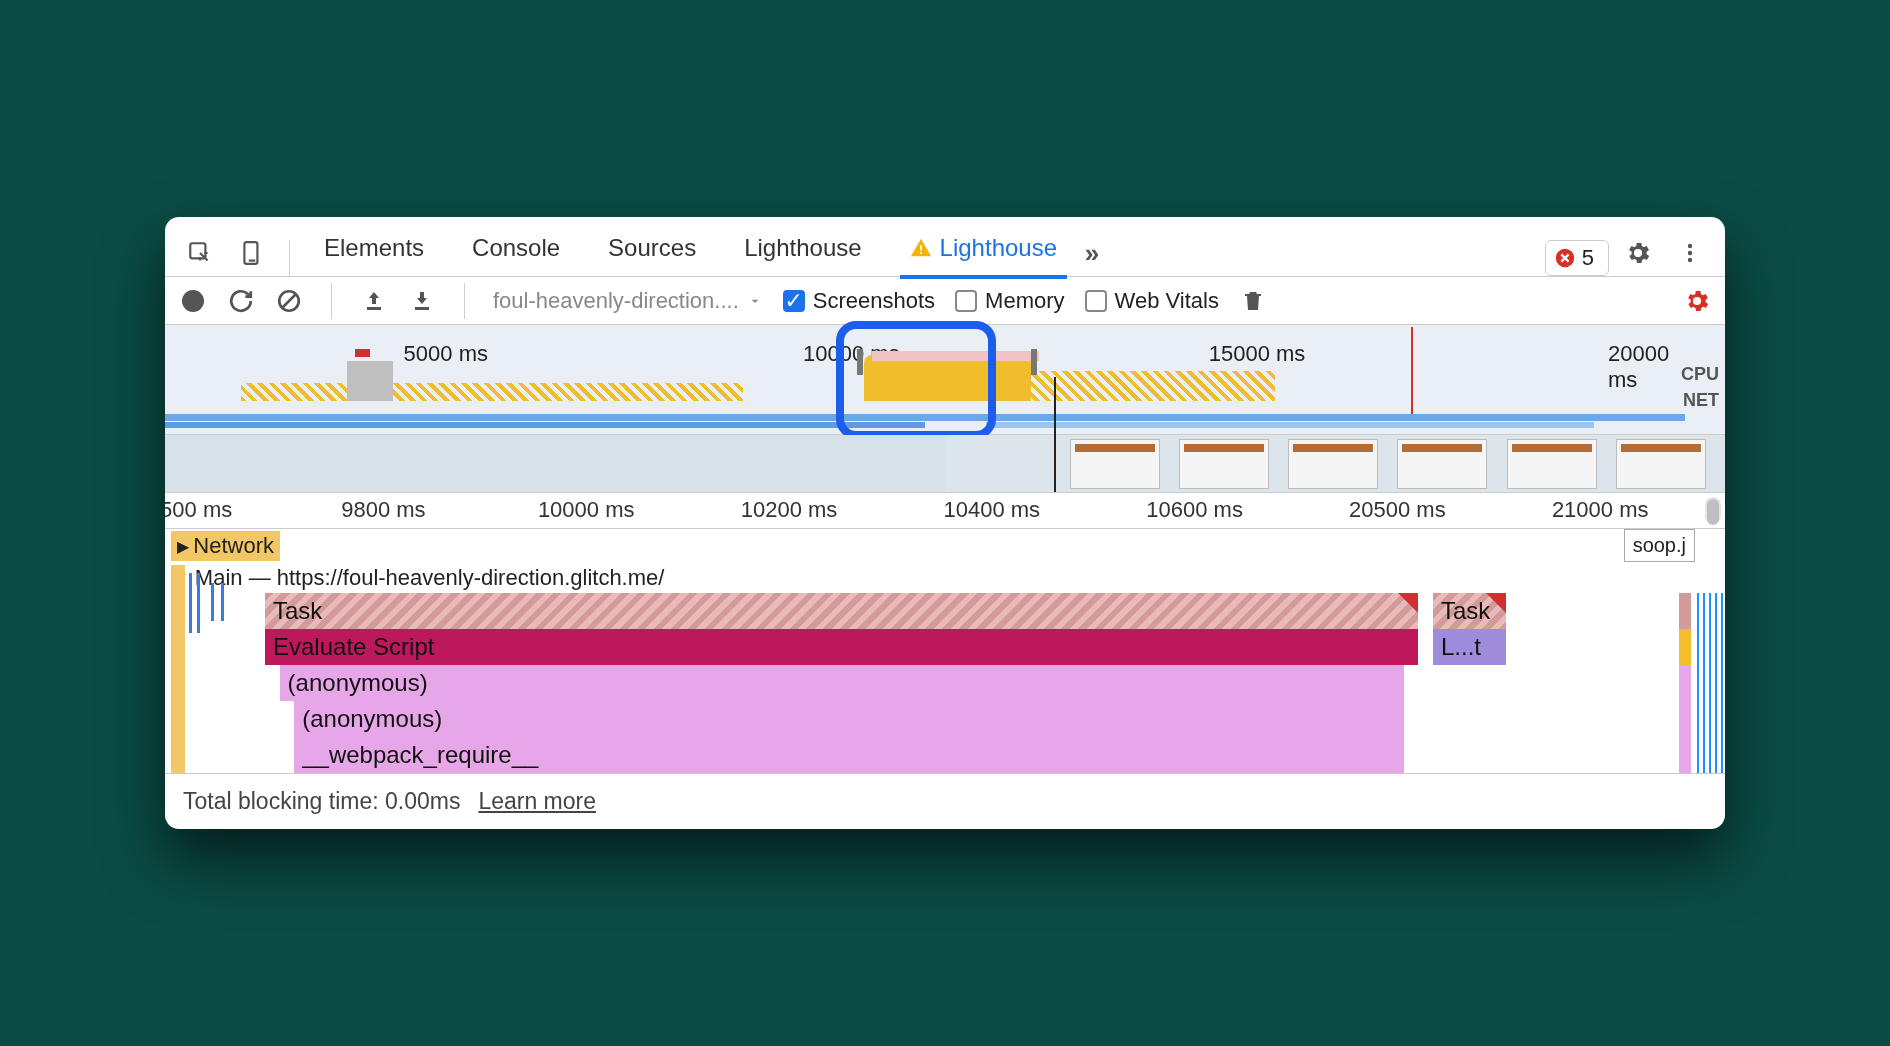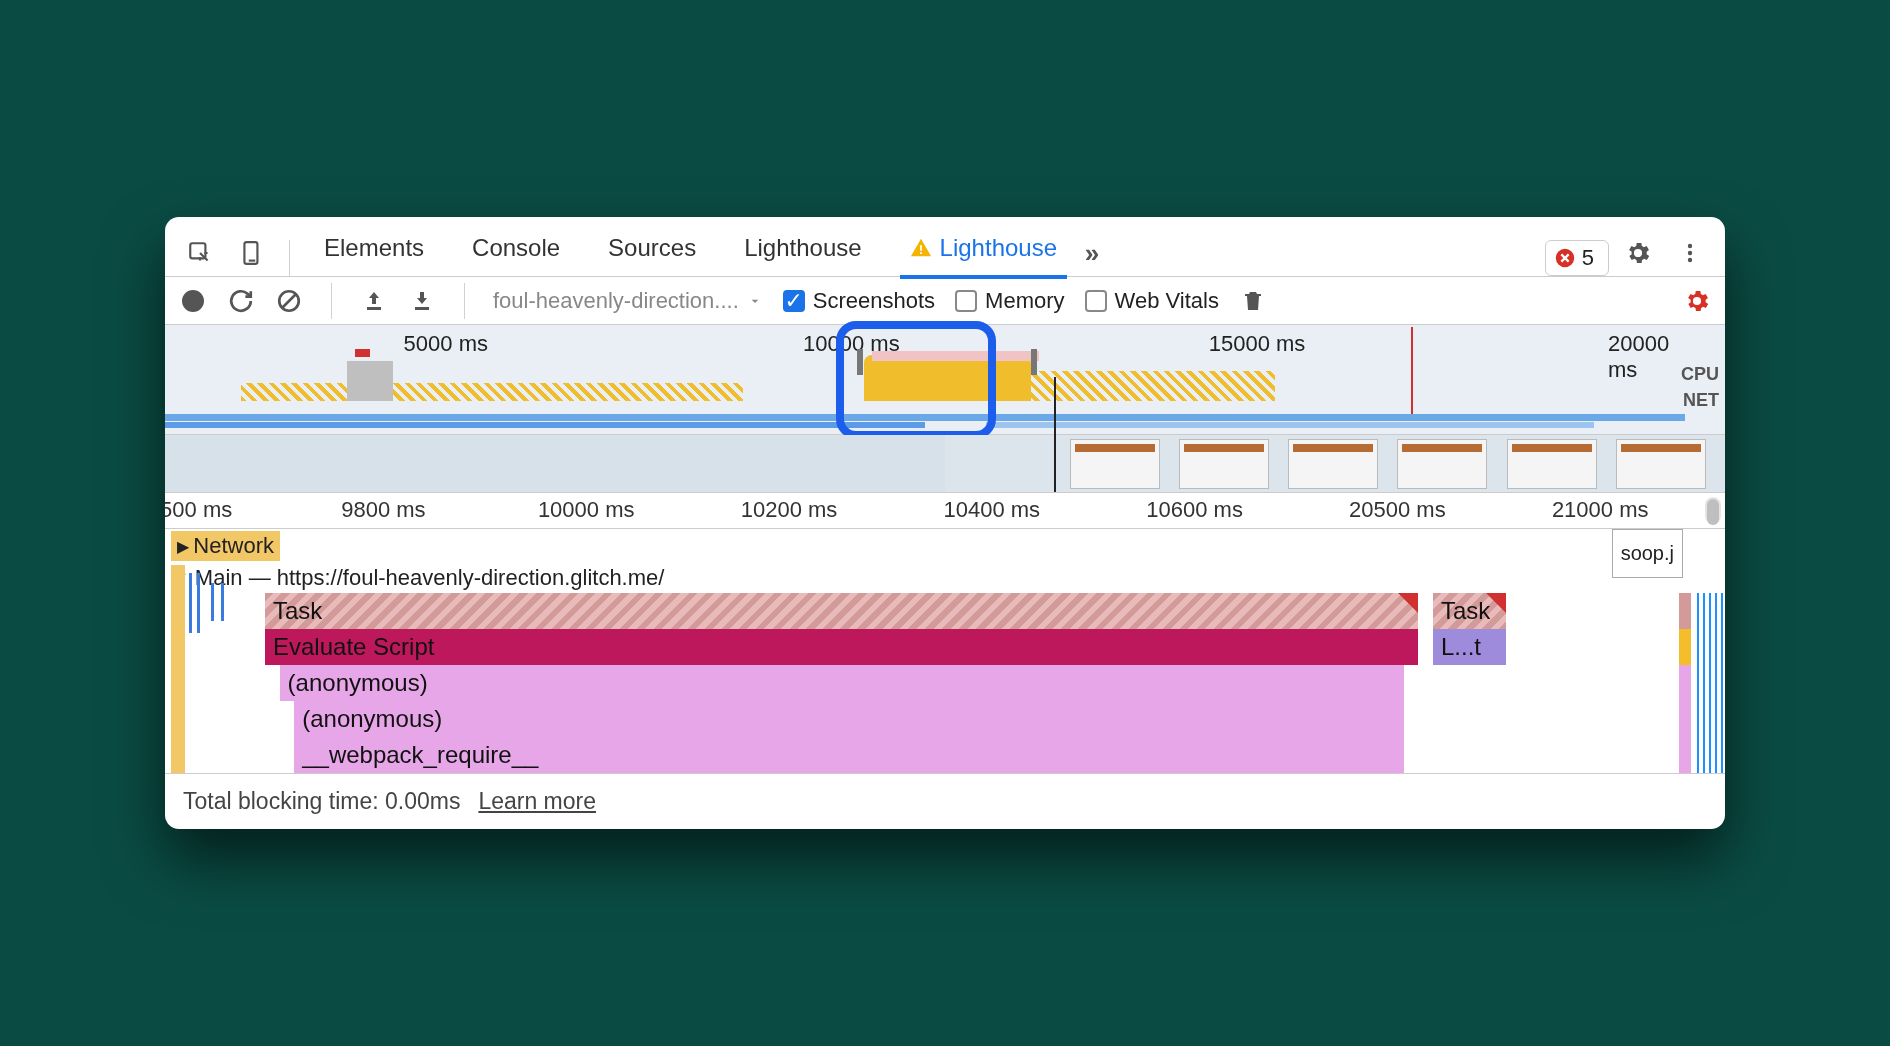--- a/index.html
+++ b/index.html
@@ -22,21 +22,21 @@
   .errbadge { display:flex; align-items:center; gap:6px; border:1px solid #ccc; border-radius:6px; padding:4px 14px 4px 8px; font-size:22px; }
   .errbadge svg{width:22px;height:22px;}
   .toolbar { display:flex; align-items:center; height:48px; border-bottom:1px solid #ccc; padding:0 14px; gap:20px; }
   .tbtn { width:28px; height:28px; display:flex; align-items:center; justify-content:center; color:#555;}
   .recdot{width:22px;height:22px;border-radius:50%;background:#555;}
   .pagesel{color:#888;font-size:22px;display:flex;align-items:center;gap:8px;}
   .chkrow{display:flex;align-items:center;gap:8px;font-size:22px;}
   .chk{width:22px;height:22px;border:2px solid #888;border-radius:4px;display:flex;align-items:center;justify-content:center;}
   .chk.on{background:#1a73e8;border-color:#1a73e8;color:#fff;}
   .overview { position:relative; height:110px; background:#e9eff5; border-bottom:1px solid #ccc; }
-  .ov-tick { position:absolute; top:6px; transform:translateX(-50%); }
+  .ov-tick { position:absolute; top:16px; transform:translateX(-50%); }
   .ov-labels { position:absolute; right:6px; font-size:18px; font-weight:600; color:#555; line-height:26px; top:36px; text-align:right;}
   .ov-cpu { position:absolute; left:0; right:40px; top:30px; height:46px; }
   .ov-net { position:absolute; left:0; right:40px; bottom:6px; height:14px; background:transparent;}
   .ov-net .bar1{position:absolute;left:0;right:0;top:0;height:7px;background:#6aa8e8;}
   .hatch { background-image:repeating-linear-gradient(45deg,#f0bd2d 0 4px,transparent 4px 8px); }
   .yellowblk{background:#f0bd2d;}
   .annot { position:absolute; border:8px solid #1d5deb; border-radius:20px; }
   .filmstrip { position:relative; height:58px; background:#dce5ec; border-bottom:1px solid #ccc; }
   .thumb { position:absolute; top:4px; width:90px; height:50px; border:1px solid #bbb; background:#f5f5f5; }
   .thumb::before{content:"";position:absolute;left:4px;top:4px;right:4px;height:8px;background:#b56b34;}
@@ -51,21 +51,21 @@
   .flame .bar { height:100%; display:flex; align-items:center; padding:0 8px; white-space:nowrap; overflow:hidden; position:relative;}
   .task{background:repeating-linear-gradient(135deg,#d39a9a 0 6px,#e8baba 6px 12px);}
   .task .corner{position:absolute;right:0;top:0;width:0;height:0;border-left:20px solid transparent;border-top:20px solid #d03030;}
   .eval{background:#be185d;}
   .violet{background:#9f8bdc;}
   .pink{background:#e7a6e7;}
   .rightcol{position:absolute;right:0;top:0;bottom:0;width:28px;}
   .rightcol .stripes{position:absolute;left:0;top:0;bottom:0;width:100%;background:repeating-linear-gradient(90deg,#1e90ff 0 2px,transparent 2px 6px);}
   .minicol{position:absolute;right:34px;top:0;width:12px;height:100%;}
   .minicol .mc{width:100%;height:36px;}
-  .soop{position:absolute;right:42px;top:0;border:1px solid #aaa;padding:12px 8px;font-size:20px;background:#fff;}
+  .soop{position:absolute;right:30px;top:0;border:1px solid #aaa;padding:4px 8px;font-size:20px;background:#fff;}
   .footer{height:56px;border-top:1px solid #ccc;display:flex;align-items:center;padding:0 18px;font-size:23px;color:#444;gap:18px;}
   .footer .link{text-decoration:underline;}
   svg{display:block;}
 </style>
 </head>
 <body>
 
 <div class="window">
 
 

